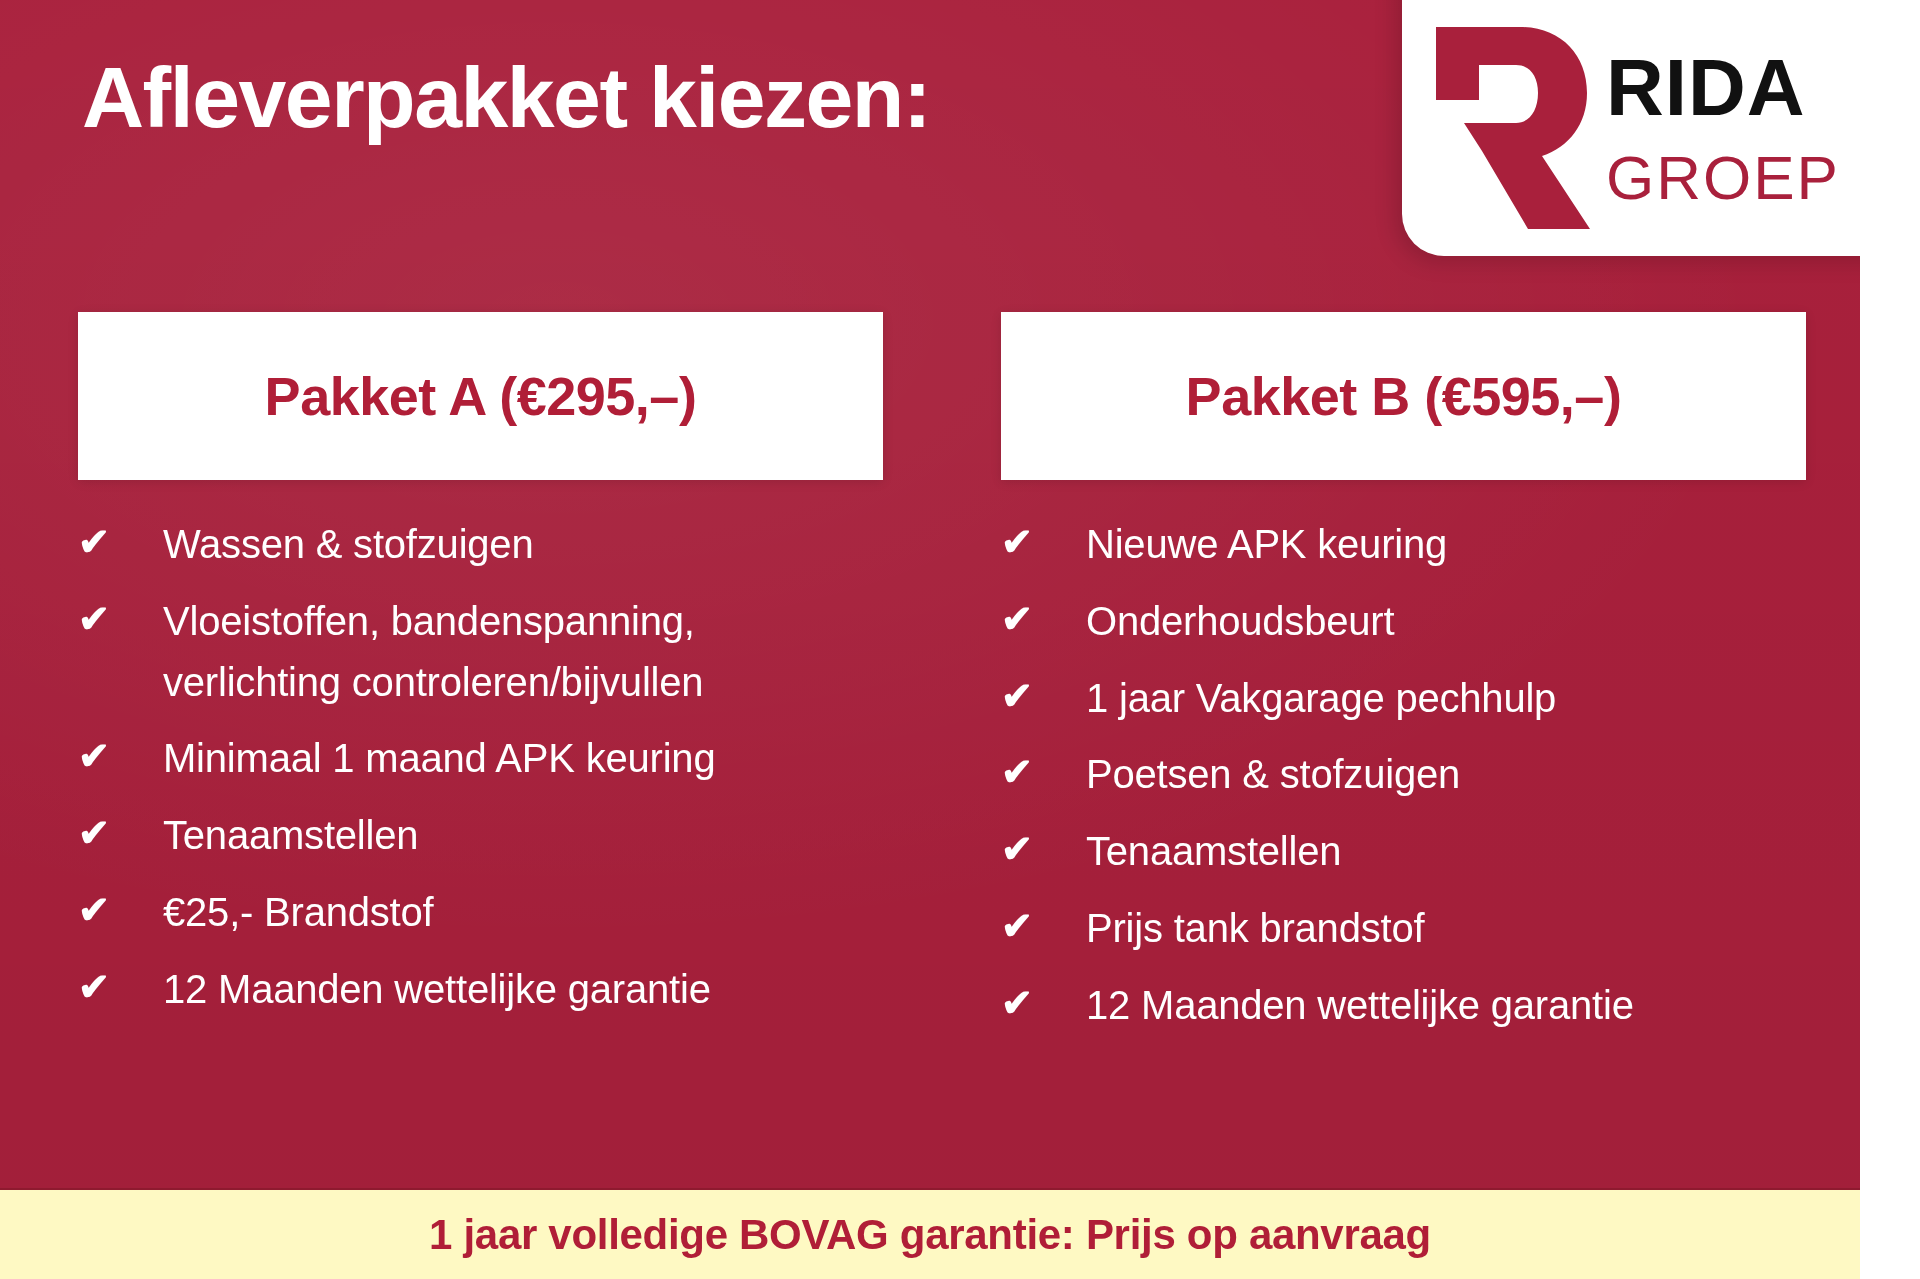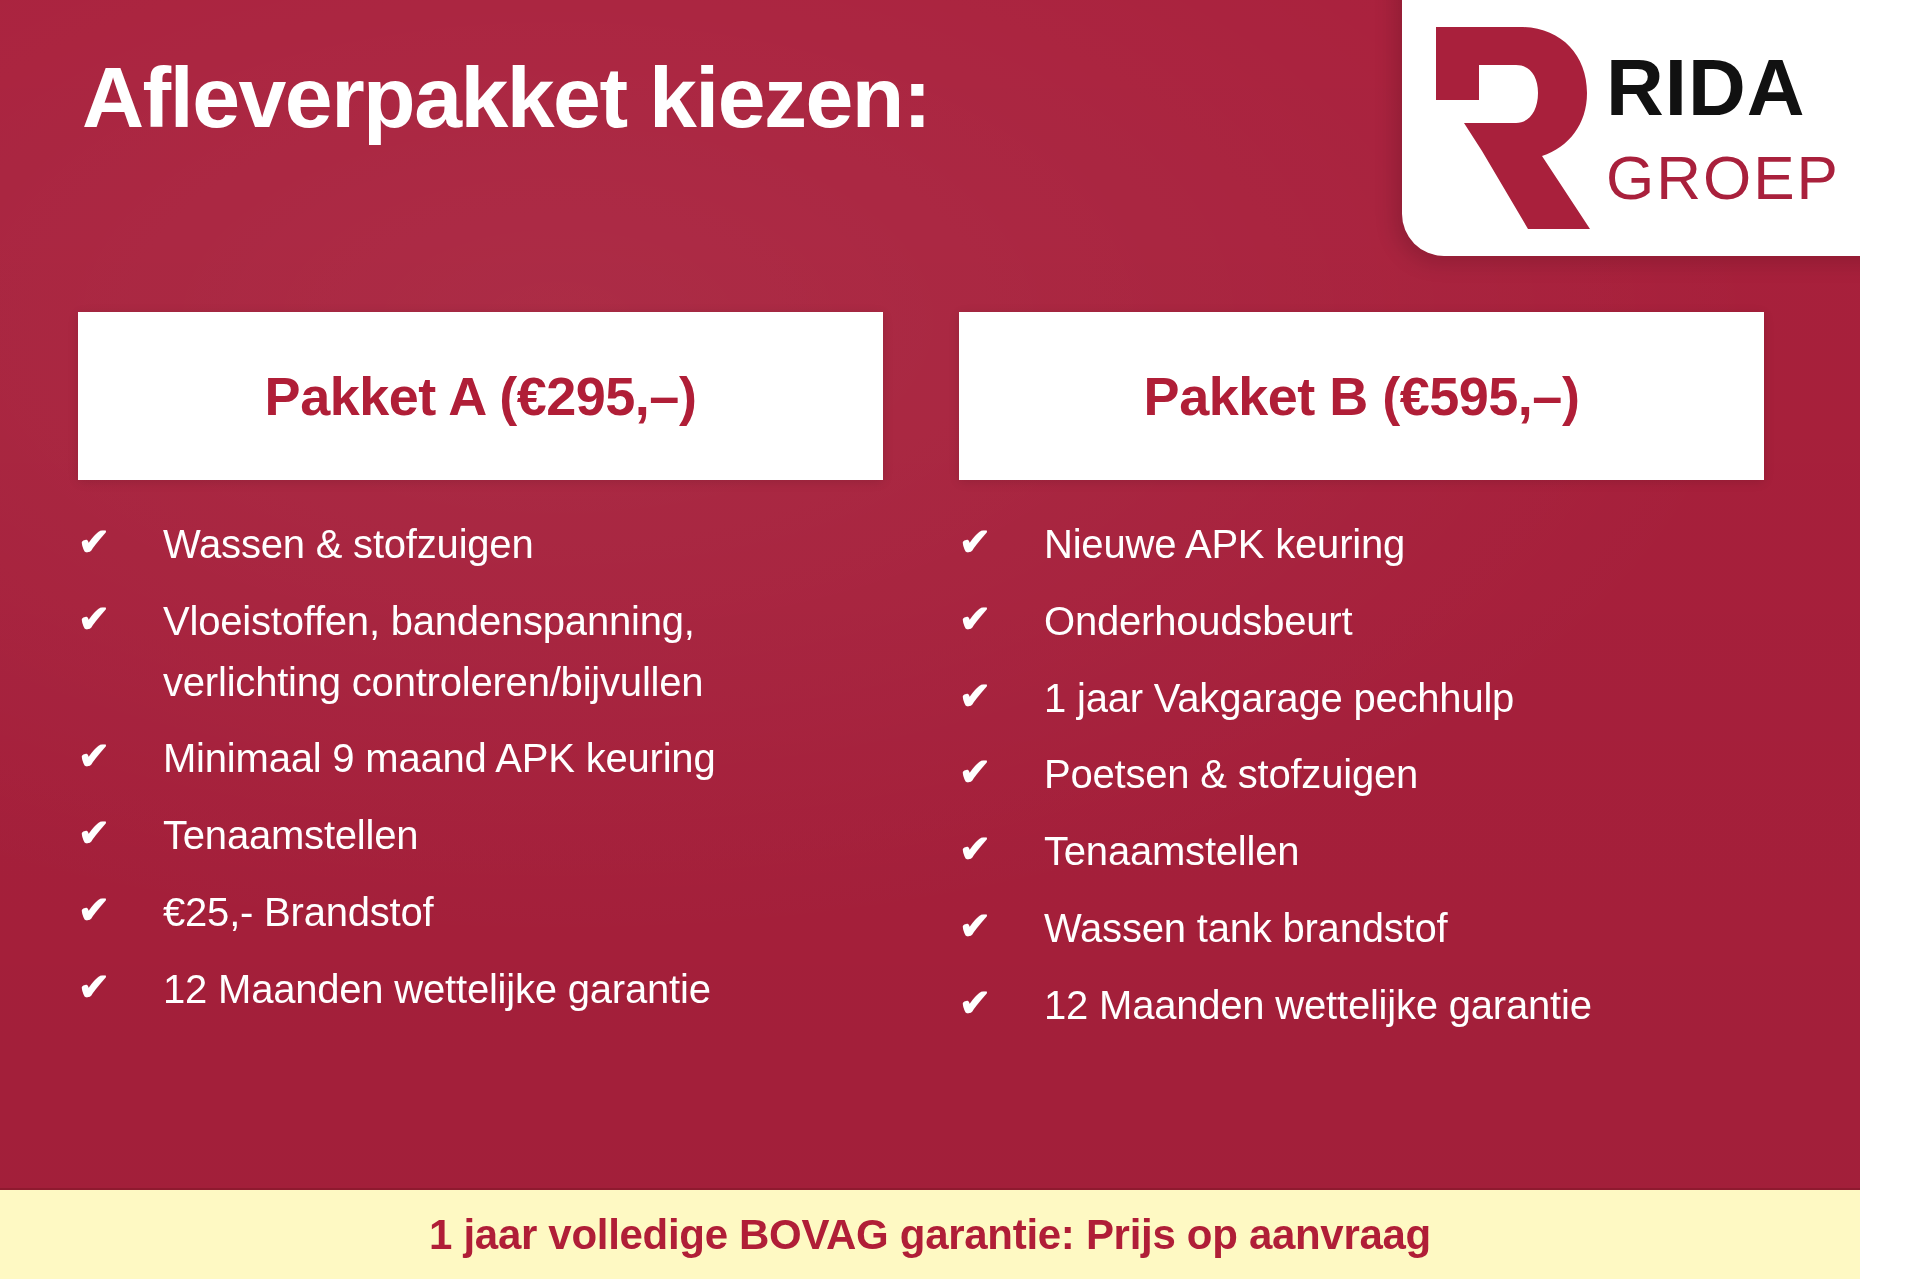--- a/index.html
+++ b/index.html
@@ -91,21 +91,21 @@
     margin-top: 19px;
   }
 
   
   .columns {
     position: absolute;
     left: 78px;
     top: 312px;
     width: 1802px;
     display: flex;
-    gap: 76px;
+    gap: 118px;
   }
   .column { width: 805px; }
 
   .pkg-card {
     height: 168px;
     background: #ffffff;
     display: flex;
     align-items: center;
     justify-content: center;
     box-shadow: 0 2px 10px rgba(0,0,0,0.12);
@@ -196,21 +196,21 @@
         <li class="feature-item">
           <span class="check-icon">✔</span>
           <span class="feature-text">Wassen &amp; stofzuigen</span>
         </li>
         <li class="feature-item">
           <span class="check-icon">✔</span>
           <span class="feature-text">Vloeistoffen, bandenspanning, verlichting controleren/bijvullen</span>
         </li>
         <li class="feature-item">
           <span class="check-icon">✔</span>
-          <span class="feature-text">Minimaal 9 maand APK keuring</span>
+          <span class="feature-text">Minimaal 1 maand APK keuring</span>
         </li>
         <li class="feature-item">
           <span class="check-icon">✔</span>
           <span class="feature-text">Tenaamstellen</span>
         </li>
         <li class="feature-item">
           <span class="check-icon">✔</span>
           <span class="feature-text">€25,- Brandstof</span>
         </li>
         <li class="feature-item">
@@ -240,21 +240,21 @@
         <li class="feature-item">
           <span class="check-icon">✔</span>
           <span class="feature-text">Poetsen &amp; stofzuigen</span>
         </li>
         <li class="feature-item">
           <span class="check-icon">✔</span>
           <span class="feature-text">Tenaamstellen</span>
         </li>
         <li class="feature-item">
           <span class="check-icon">✔</span>
-          <span class="feature-text">Wassen tank brandstof</span>
+          <span class="feature-text">Prijs tank brandstof</span>
         </li>
         <li class="feature-item">
           <span class="check-icon">✔</span>
           <span class="feature-text">12 Maanden wettelijke garantie</span>
         </li>
       </ul>
     </div>
 
   </div>
 

